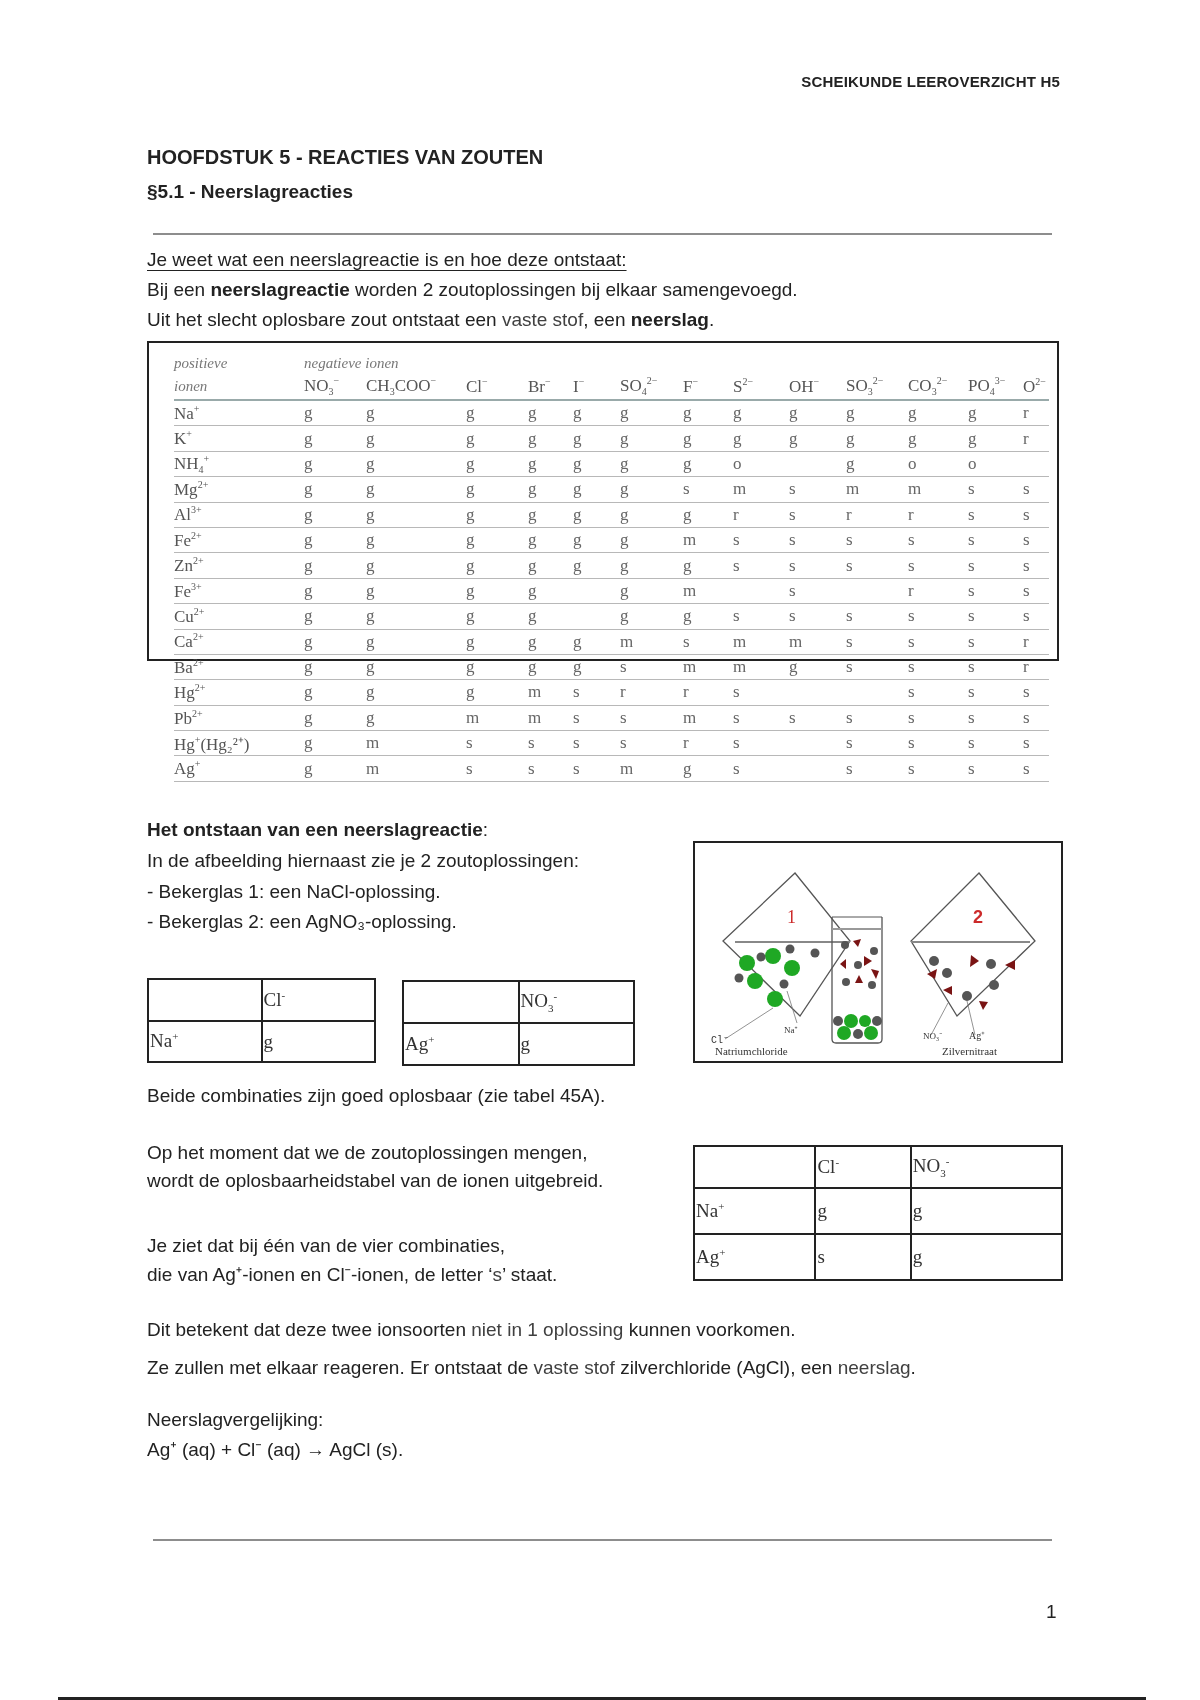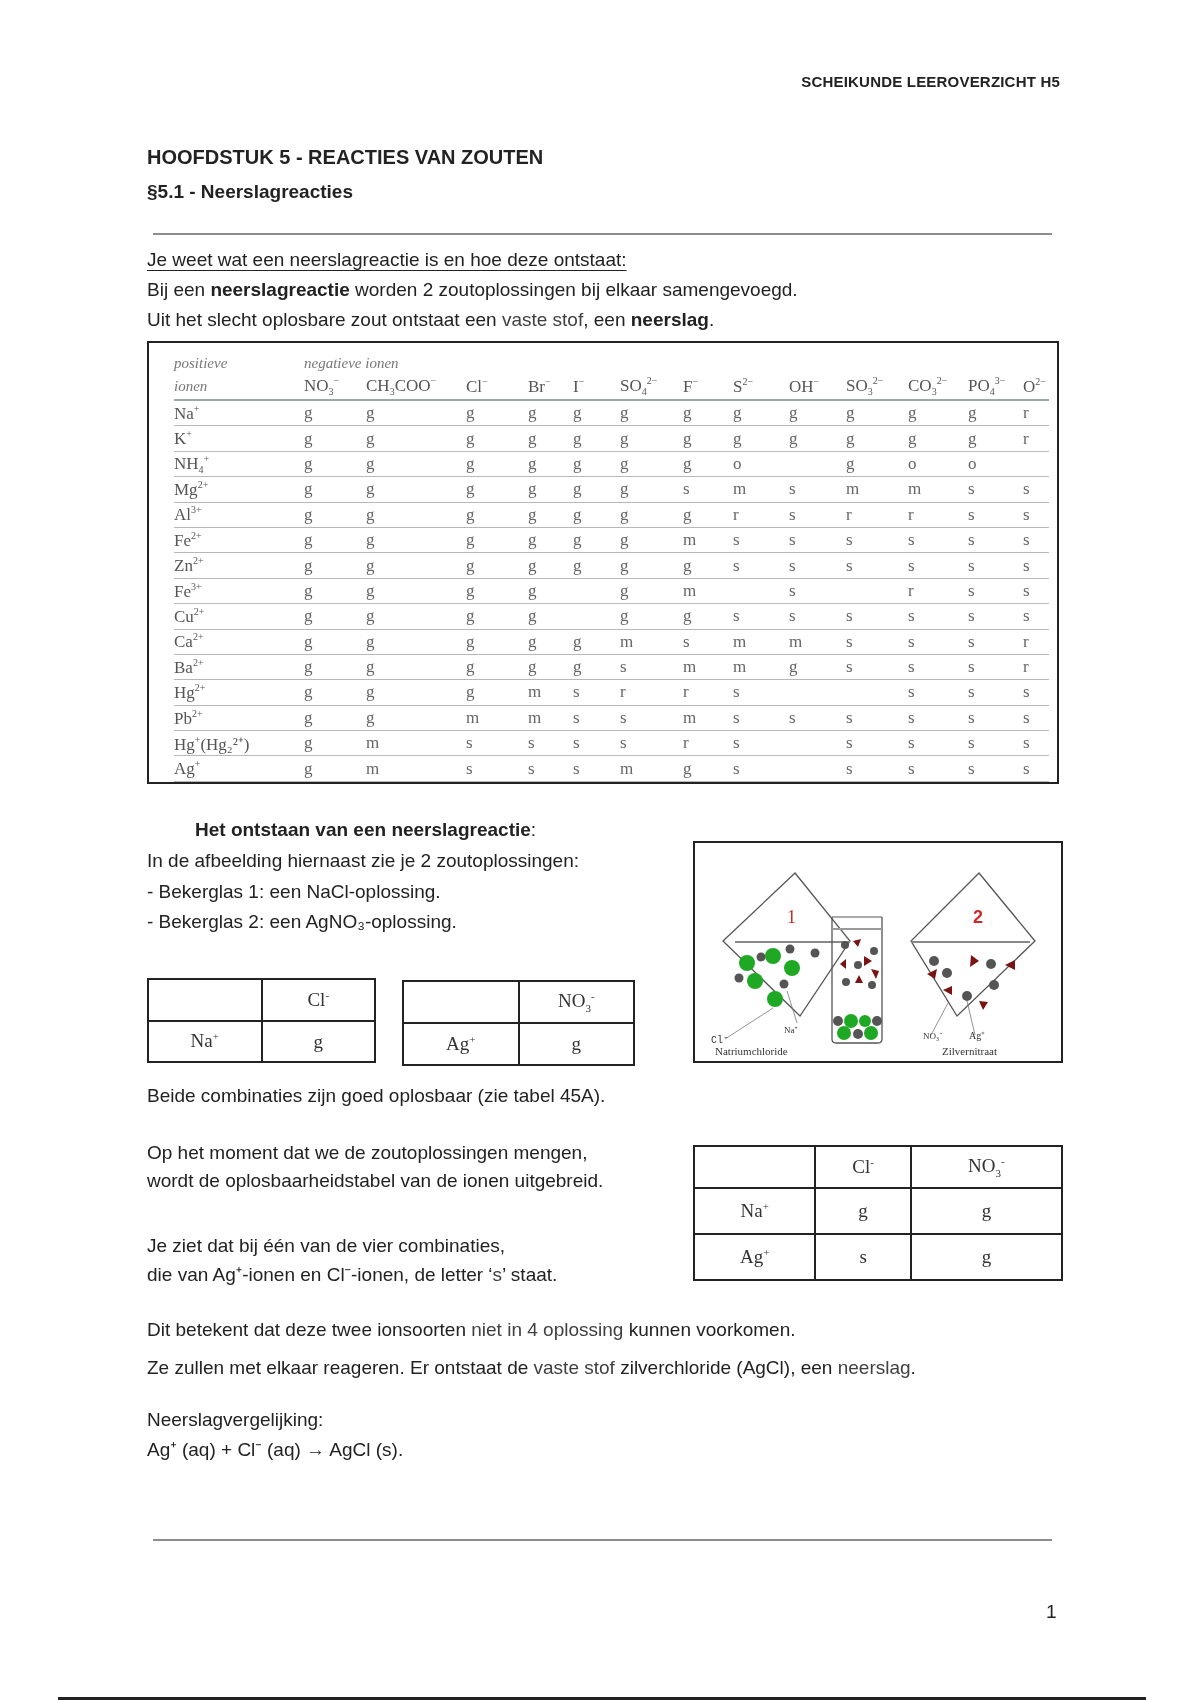--- a/index.html
+++ b/index.html
@@ -9,33 +9,33 @@
   .txt { font-size:19px; line-height:27px; white-space:nowrap; }
   .red { color:#404040; }
   .b { font-weight:bold; }
   .rule { position:absolute; height:2px; background:#8d8d8d; }
   #running-header { right:140px; top:73px; font-size:15px; font-weight:bold; letter-spacing:0.2px; }
   #chapter-title { left:147px; top:146px; font-size:20px; font-weight:bold; }
   #section-title { left:147px; top:181px; font-size:19px; font-weight:bold; }
   #goal-heading { text-decoration:underline; text-underline-offset:4px; }
 
   
-  #sol-table-box { left:147px; top:341px; width:912px; height:443px; border:2px solid #222; box-sizing:border-box; }
+  #sol-table-box { left:147px; top:341px; width:912px; height:320px; border:2px solid #222; box-sizing:border-box; }
   #sol-table { position:absolute; left:25px; top:10px; border-collapse:collapse; font-family:"Liberation Serif", serif; color:#555; }
   #sol-table td, #sol-table th { padding:0; height:24.4px; font-size:17px; font-weight:normal; text-align:left; vertical-align:middle; }
   #sol-table tbody tr td { border-bottom:1px solid #b8b8b8; }
   #sol-table thead tr.h2 th { border-bottom:2px solid #9aa; height:26px; }
   #sol-table thead tr.h1 th { height:20px; font-style:italic; font-size:15px; color:#777; }
   #sol-table thead tr.h2 th.pos { font-style:italic; font-size:15px; color:#777; }
   #sol-table sup, #sol-table sub { font-size:10px; }
   #sol-table td.cell { color:#666; }
 
   
   table.mini { position:absolute; border-collapse:collapse; font-family:"Liberation Serif", serif; font-size:19px; color:#333; }
-  table.mini td { border:2px solid #222; text-align:center; vertical-align:middle; }
+  table.mini td { border:2px solid #222; text-align:left; vertical-align:middle; }
   table.mini sup, table.mini sub { font-size:11px; }
 
   #diagram-box { left:693px; top:841px; width:370px; height:222px; border:2px solid #222; box-sizing:border-box; background:#fff; }
   #page-number { left:1046px; top:1601px; font-size:19px; }
 </style>
 </head>
 <body>
 
 <div id="running-header" class="abs">SCHEIKUNDE LEEROVERZICHT H5</div>
 
@@ -332,21 +332,21 @@
           <td class="cell"></td>
           <td class="cell">s</td>
           <td class="cell">s</td>
           <td class="cell">s</td>
           <td class="cell">s</td>
         </tr>
       </tbody>
   </table>
 </div>
 
-<div class="abs txt" style="left:147px; top:816px;margin-left:48px;">
+<div class="abs txt" style="left:147px; top:816px;">
   <span class="b">Het ontstaan van een neerslagreactie</span><span>:</span>
 </div>
 <div class="abs txt" style="left:147px; top:847px;">In de afbeelding hiernaast zie je 2 zoutoplossingen:</div>
 <div class="abs txt" style="left:147px; top:878px;">- Bekerglas 1: een NaCl-oplossing.</div>
 <div class="abs txt" style="left:147px; top:908px;">- Bekerglas 2: een AgNO₃-oplossing.</div>
 
 <table class="mini" style="left:147px; top:978px; width:229px; height:85px;">
   <tbody>
       <tr style="height:42px">
     <td style="width:50%"></td>
@@ -480,21 +480,21 @@
       </tr>
       <tr>
         <td><span>Ag</span><sup>+</sup></td>
         <td>s</td>
         <td>g</td>
       </tr>
     </tbody>
 </table>
 
 <div class="abs txt" style="left:147px; top:1316px;">
-  <span>Dit betekent dat deze twee ionsoorten </span><span class="red">niet in 4 oplossing</span><span> kunnen voorkomen.</span>
+  <span>Dit betekent dat deze twee ionsoorten </span><span class="red">niet in 1 oplossing</span><span> kunnen voorkomen.</span>
 </div>
 <div class="abs txt" style="left:147px; top:1346px;margin-top:8px;">
   <span>Ze zullen met elkaar reageren. Er ontstaat de </span><span class="red">vaste stof</span><span> zilverchloride (AgCl), een </span><span class="red">neerslag</span><span>.</span>
 </div>
 
 <div class="abs txt" style="left:147px; top:1406px;">Neerslagvergelijking:</div>
 <div class="abs txt" style="left:147px; top:1436px;">Ag⁺ (aq) + Cl⁻ (aq) → AgCl (s).</div>
 
 <div class="rule" style="left:153px; top:1539px; width:899px;"></div>
 <div id="page-number" class="abs">1</div>

